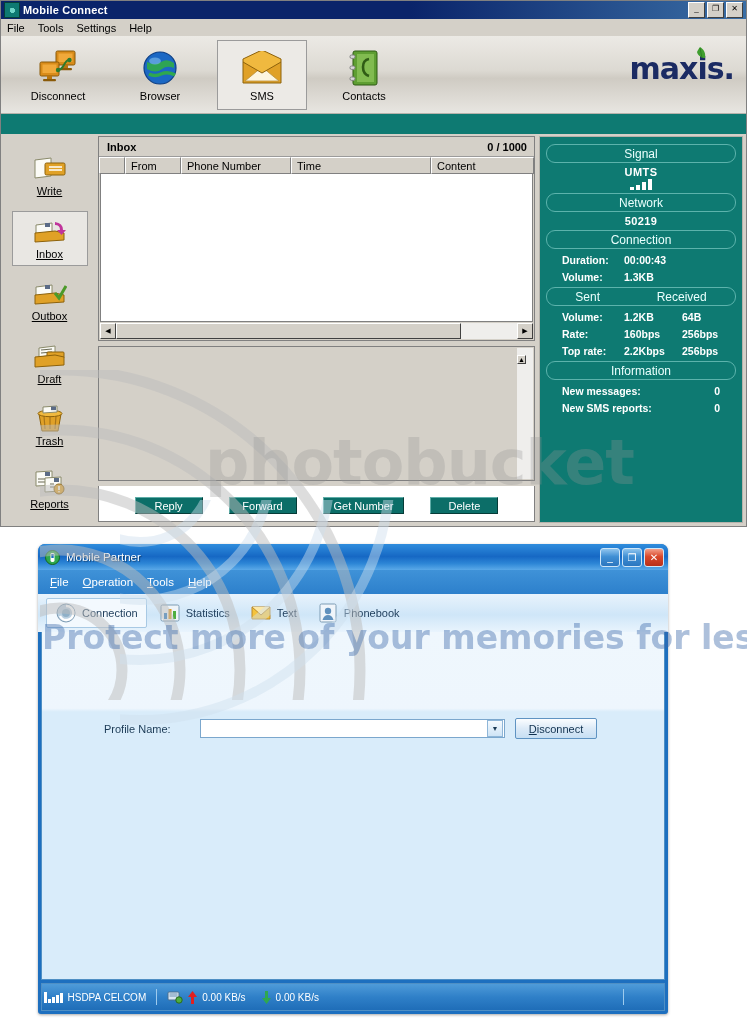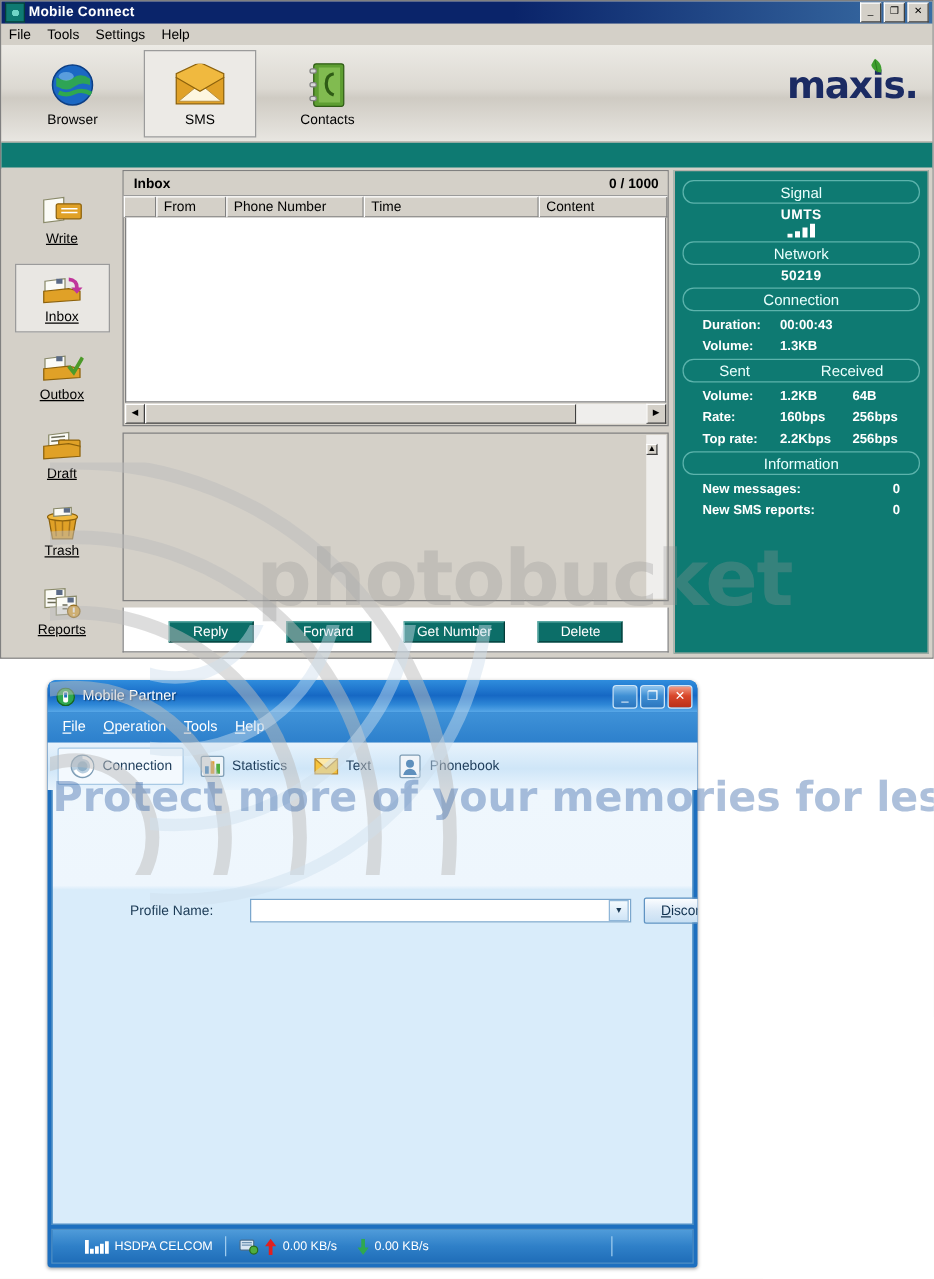--- a/index.html
+++ b/index.html
@@ -94,21 +94,21 @@
   .pill.two{justify-content:space-around;}
   .ctr{text-align:center;font-weight:bold;font-size:11px;letter-spacing:.4px;margin:3px 0 1px;}
   .kv{display:flex;font-weight:bold;font-size:10.5px;margin:5px 16px 4px;}
   .kv .k{width:62px;flex:0 0 auto;}
   .kv .v1{width:58px;flex:0 0 auto;}
   .kv.right .v1{margin-left:auto;width:auto;}
   #bars{display:flex;align-items:flex-end;justify-content:center;gap:2px;height:11px;margin-bottom:2px;}
   #bars i{width:4px;background:#fff;display:block;}
 
   
-  #win2{position:absolute;left:38px;top:544px;width:520px;height:470px;
+  #win2{position:absolute;left:38px;top:544px;width:630px;height:470px;
         background:#1d6fbf;border-radius:7px 7px 3px 3px;overflow:hidden;
         box-shadow:0 1px 3px rgba(0,0,0,.35);}
   #w2-title{height:26px;background:linear-gradient(180deg,#2f8ddd 0%,#1668c4 48%,#2d86d6 75%,#5aa9e8 100%);
             display:flex;align-items:center;padding:0 4px 0 7px;border-radius:6px 6px 0 0;}
   #w2-title .ttxt{color:#fff;font-size:11.5px;margin-left:6px;
             text-shadow:1px 1px 1px rgba(0,0,0,.45);}
   #w2-ctl{margin-left:auto;display:flex;gap:2px;}
   #w2-ctl .cb{width:20px;height:19px;border-radius:3px;font-size:10px;color:#fff;
             display:flex;align-items:center;justify-content:center;
             background:linear-gradient(180deg,#8fc5ee 0%,#3f8fd4 45%,#2b76bf 100%);
@@ -137,21 +137,21 @@
       background:linear-gradient(180deg,#f4fafe 0%,#cfe4f6 100%);border:1px solid #8fb6d8;
       box-sizing:border-box;font-size:7px;line-height:15px;text-align:center;color:#1b3a55;}
   #discbtn{width:82px;height:21px;border:1px solid #5f93c2;border-radius:2px;box-sizing:border-box;
       background:linear-gradient(180deg,#fbfdff 0%,#dceaf7 50%,#c7dff3 100%);
       font-size:11px;color:#10314f;display:flex;align-items:center;justify-content:center;}
   #discbtn u{text-decoration:underline;}
 
   #w2-status{position:absolute;left:3px;right:3px;bottom:3px;height:28px;
       background:linear-gradient(180deg,#4f9bd9 0%,#2f80c8 50%,#1f6db8 100%);
       border:1px solid #4f8fc4;box-sizing:border-box;display:flex;align-items:center;
-      color:#fff;font-size:10px;padding:0 26px;}
+      color:#fff;font-size:10px;padding:0 2px;}
   #w2-status .sep{width:1px;height:16px;background:#9ecbee;margin:0 10px;}
   #w2-status .grp{display:flex;align-items:center;gap:5px;}
   #sigbars{display:flex;align-items:flex-end;gap:1.5px;height:12px;}
   #sigbars i{width:2.5px;background:#fff;display:block;}
 
   
   .wm{position:absolute;pointer-events:none;}
   #wm-circles{left:40px;top:370px;width:330px;height:330px;opacity:.5;}
   #wm-text1{left:205px;top:426px;font-size:62px;color:rgba(150,150,150,.30);
             font-family:"DejaVu Sans",sans-serif;font-weight:bold;letter-spacing:-1px;white-space:nowrap;}
@@ -176,20 +176,38 @@
 
   <div id="w1-menu">
     <span>File</span>
     <span>Tools</span>
     <span>Settings</span>
     <span>Help</span>
   </div>
 
   <div id="w1-toolbar">
 
+    <div class="tbtn">
+      <span class="ic">
+        <svg width="42" height="38" viewBox="0 0 42 38">
+          <rect x="19" y="2" width="19" height="14" rx="1.5" fill="#d98c1a" stroke="#8a5a08"></rect>
+          <rect x="21.5" y="4.5" width="14" height="8.5" fill="#f0a93a"></rect>
+          <path d="M26 16 l5 0 0 3 -5 0z" fill="#b8760f"></path>
+          <rect x="22" y="19" width="13" height="2.2" rx="1" fill="#8a5a08"></rect>
+          <rect x="3" y="13" width="19" height="14" rx="1.5" fill="#d98c1a" stroke="#8a5a08"></rect>
+          <rect x="5.5" y="15.5" width="14" height="8.5" fill="#f0a93a"></rect>
+          <path d="M10 27 l5 0 0 3 -5 0z" fill="#b8760f"></path>
+          <rect x="6" y="30" width="13" height="2.2" rx="1" fill="#8a5a08"></rect>
+          <path d="M21 21 C27 21 27 11 32 11" stroke="#2f7a2b" stroke-width="2" fill="none"></path>
+          <circle cx="21" cy="21" r="2.2" fill="#2f7a2b"></circle>
+          <circle cx="32.5" cy="11" r="2.2" fill="#2f7a2b"></circle>
+        </svg>
+      </span>
+      <span class="lbl">Disconnect</span>
+    </div>
 
     <div class="tbtn">
       <span class="ic">
         <svg width="36" height="36" viewBox="0 0 36 36">
           <circle cx="18" cy="18" r="16" fill="#1b68c4"></circle>
           <circle cx="18" cy="18" r="16" fill="none" stroke="#0d3f85" stroke-width="1.2"></circle>
           <path d="M5 12 q8 4 14 0 q6 -4 13 1 l0 5 q-7 -3 -12 1 q-6 5 -15 0z" fill="#2fa84f" opacity=".95"></path>
           <path d="M7 24 q6 3 12 0 q7 -3 14 1" stroke="#2fa84f" stroke-width="3.5" fill="none"></path>
           <ellipse cx="13" cy="11" rx="6" ry="3.5" fill="#8cc9f2" opacity=".55"></ellipse>
         </svg>

